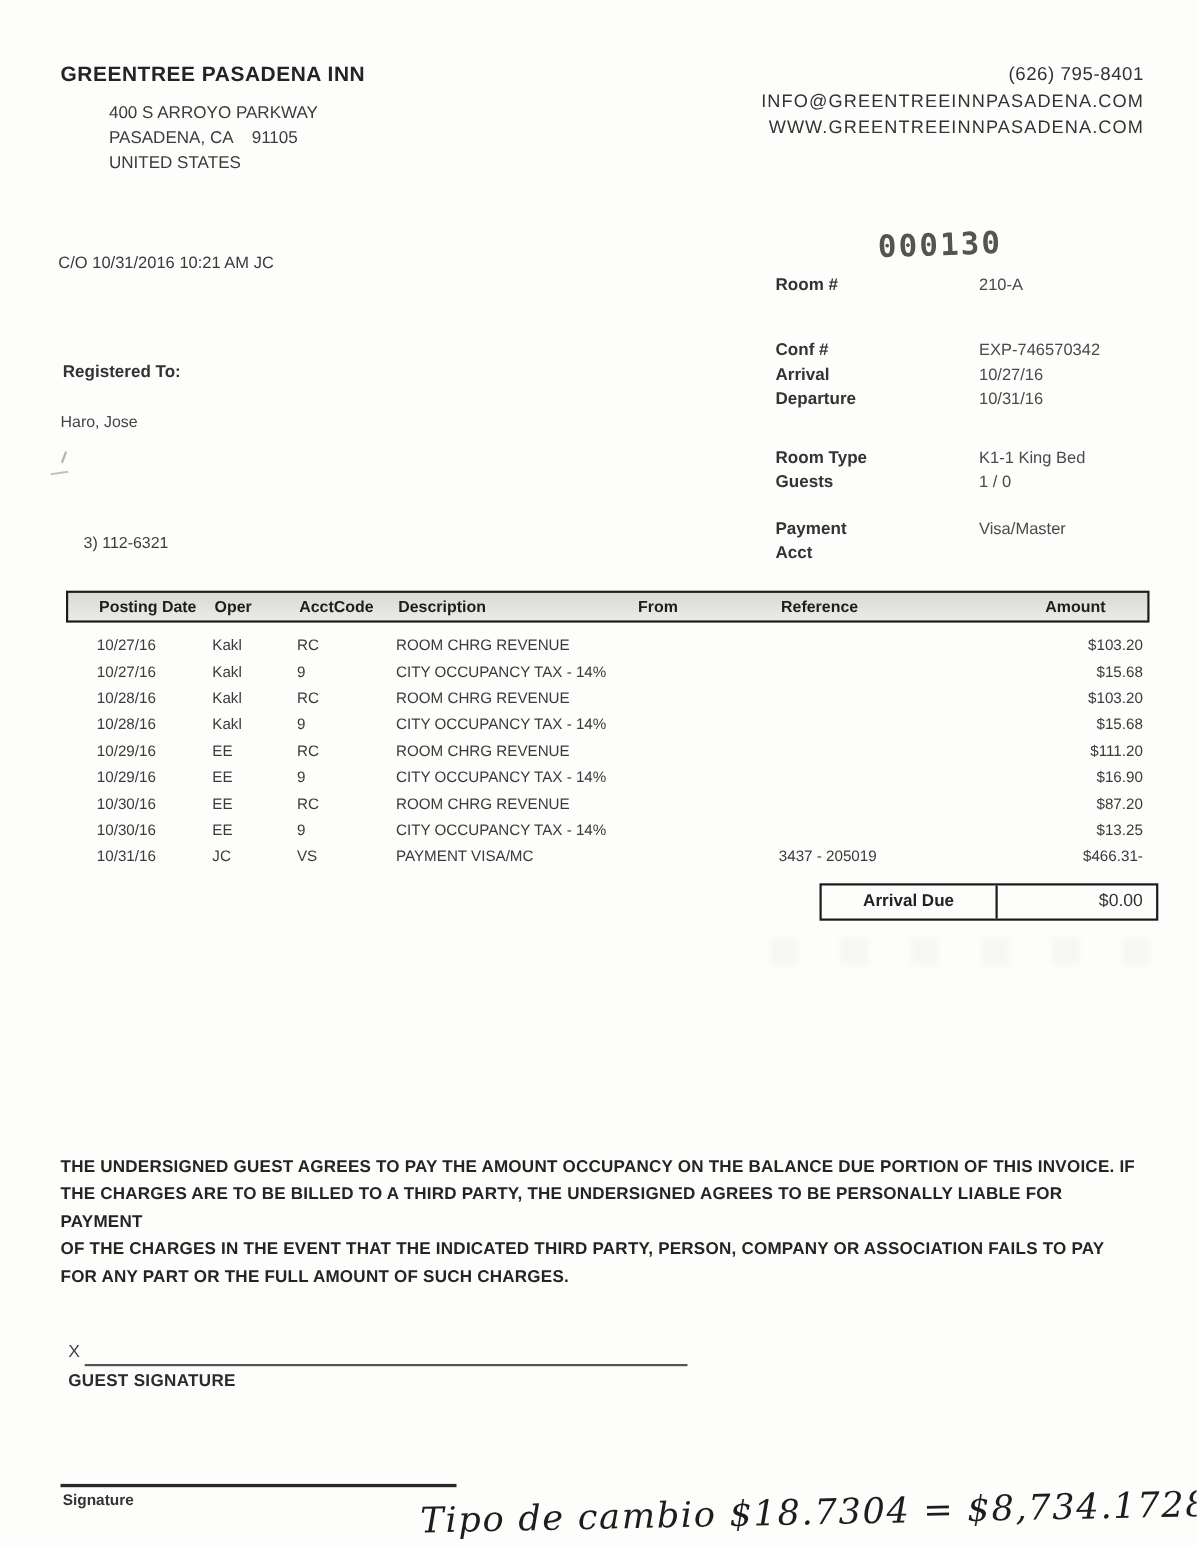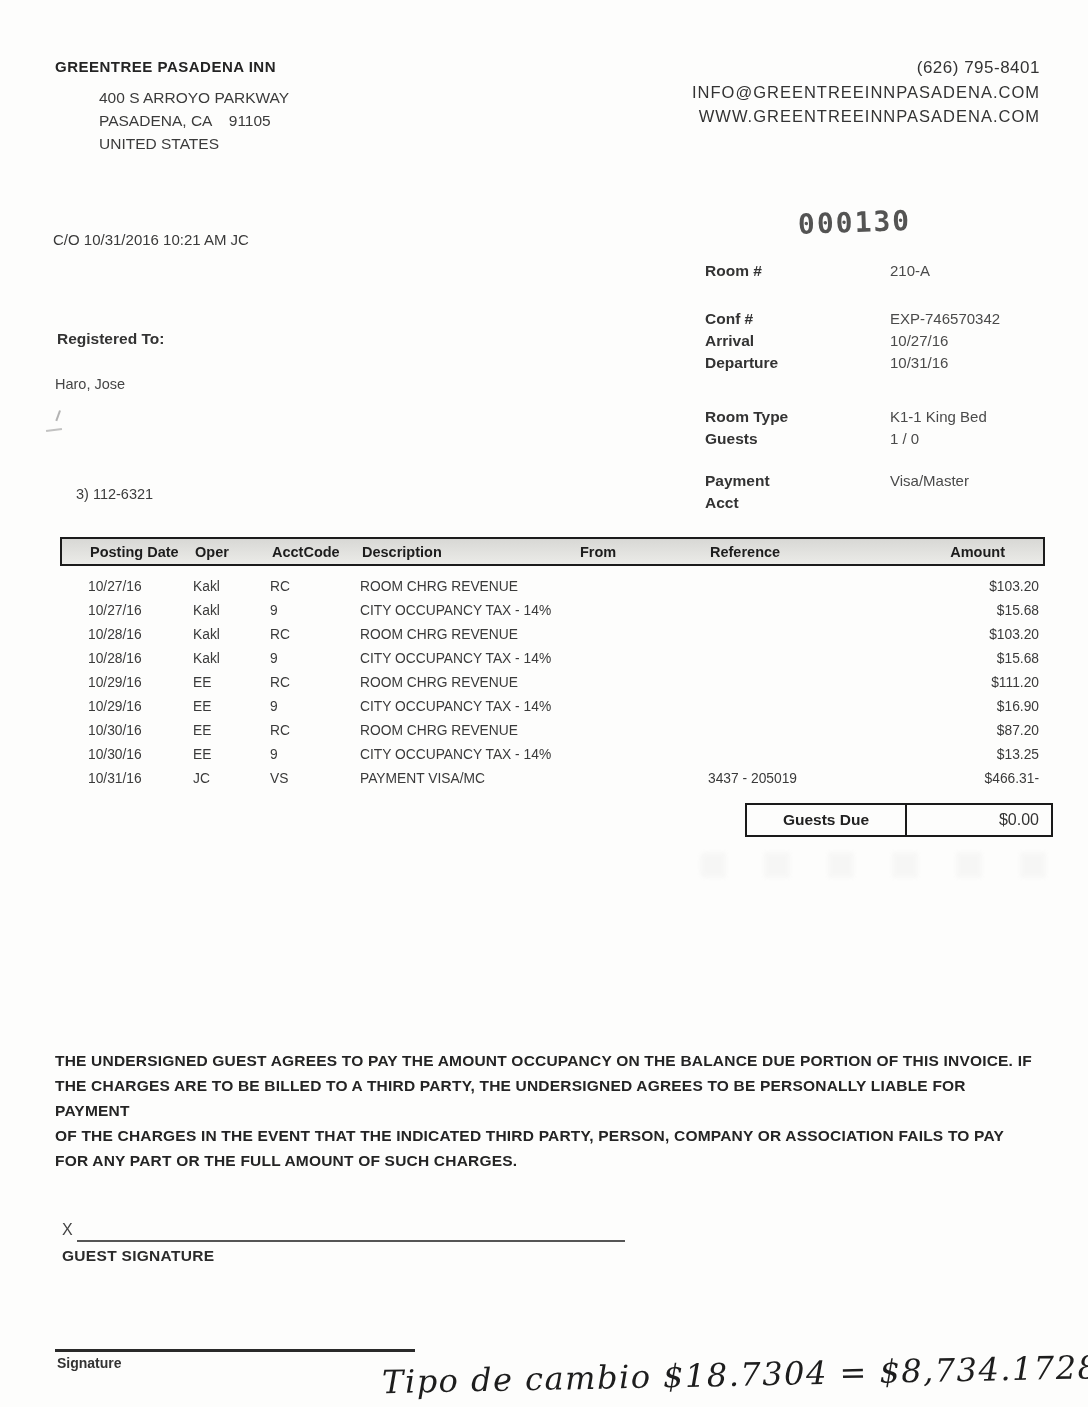--- a/index.html
+++ b/index.html
@@ -7,21 +7,21 @@
   .page {
     position:relative; width:1088px; height:1407px;
     background:#fdfdfc;
     font-family:"Liberation Sans", sans-serif;
     color:#2e2e2e; overflow:hidden;
   }
   .pre { white-space:pre;margin-left:44px; }
 
   
   .hotel-block { position:absolute; left:55px; top:58px; }
-  .hotel-name { font-size:15px; font-weight:700; letter-spacing:.5px; color:#242424; }
+  .hotel-name { font-size:19px; font-weight:700; letter-spacing:.5px; color:#242424; }
   .hotel-addr { margin-top:11px; font-size:15.5px; line-height:23px; color:#3b3b3b; }
   .contact-block { position:absolute; right:48px; top:58px; text-align:right; }
   .contact-phone { font-size:17px; color:#333; letter-spacing:.5px; }
   .contact-line { font-size:16.5px; color:#333; letter-spacing:1px; margin-top:5px; }
 
   
   .co-line { position:absolute; left:53px; top:231px; font-size:15px; color:#3a3a3a; }
   .stamp {
     position:absolute; left:798px; top:206px;
     font-family:"DejaVu Sans Mono", monospace;
@@ -122,21 +122,21 @@
   <div class="contact-block">
     <div class="contact-phone">(626) 795-8401</div>
     <div class="contact-line">INFO@GREENTREEINNPASADENA.COM</div>
     <div class="contact-line">WWW.GREENTREEINNPASADENA.COM</div>
   </div>
 
   <div class="co-line">C/O 10/31/2016 10:21 AM JC</div>
   <div class="stamp">000130</div>
 
   <div class="details">
-    <div class="drow" style="top:12px">
+    <div class="drow" style="top:1px">
       <span class="dlabel">Room #</span>
       <span class="dvalue">210-A</span>
     </div>
     <div class="drow" style="top:60px">
       <span class="dlabel">Conf #</span>
       <span class="dvalue">EXP-746570342</span>
     </div>
     <div class="drow" style="top:82px">
       <span class="dlabel">Arrival</span>
       <span class="dvalue">10/27/16</span>
@@ -258,21 +258,21 @@
         <div class="c-acct">VS</div>
         <div class="c-desc">PAYMENT VISA/MC</div>
         <div class="c-from"></div>
         <div class="c-ref">3437 - 205019</div>
         <div class="c-amt">$466.31-</div>
       </div>
     </div>
   </div>
 
   <div class="balance-box">
-    <div class="balance-label">Guests Due</div>
+    <div class="balance-label">Arrival Due</div>
     <div class="balance-value">$0.00</div>
   </div>
   <div class="ghost-strip"></div>
 
   <div class="terms">
     <div>THE UNDERSIGNED GUEST AGREES TO PAY THE AMOUNT OCCUPANCY ON THE BALANCE DUE PORTION OF THIS INVOICE. IF</div>
     <div>THE CHARGES ARE TO BE BILLED TO A THIRD PARTY, THE UNDERSIGNED AGREES TO BE PERSONALLY LIABLE FOR</div>
     <div>PAYMENT</div>
     <div>OF THE CHARGES IN THE EVENT THAT THE INDICATED THIRD PARTY, PERSON, COMPANY OR ASSOCIATION FAILS TO PAY</div>
     <div>FOR ANY PART OR THE FULL AMOUNT OF SUCH CHARGES.</div>

